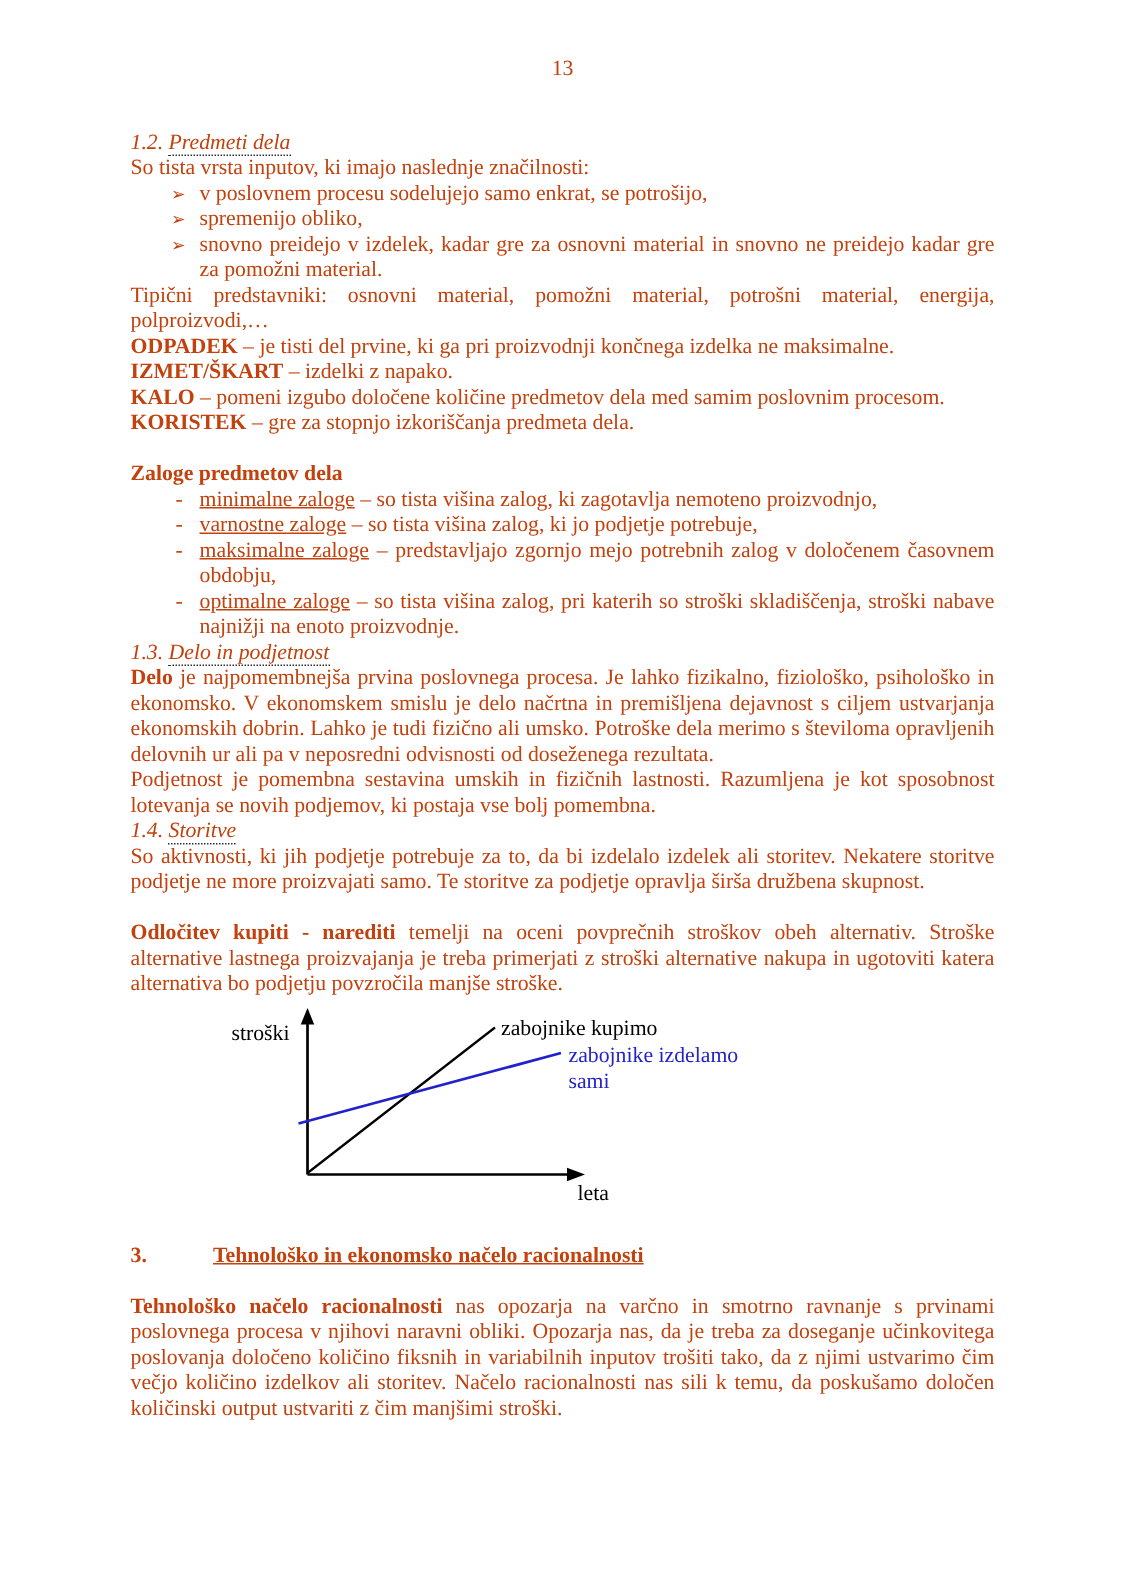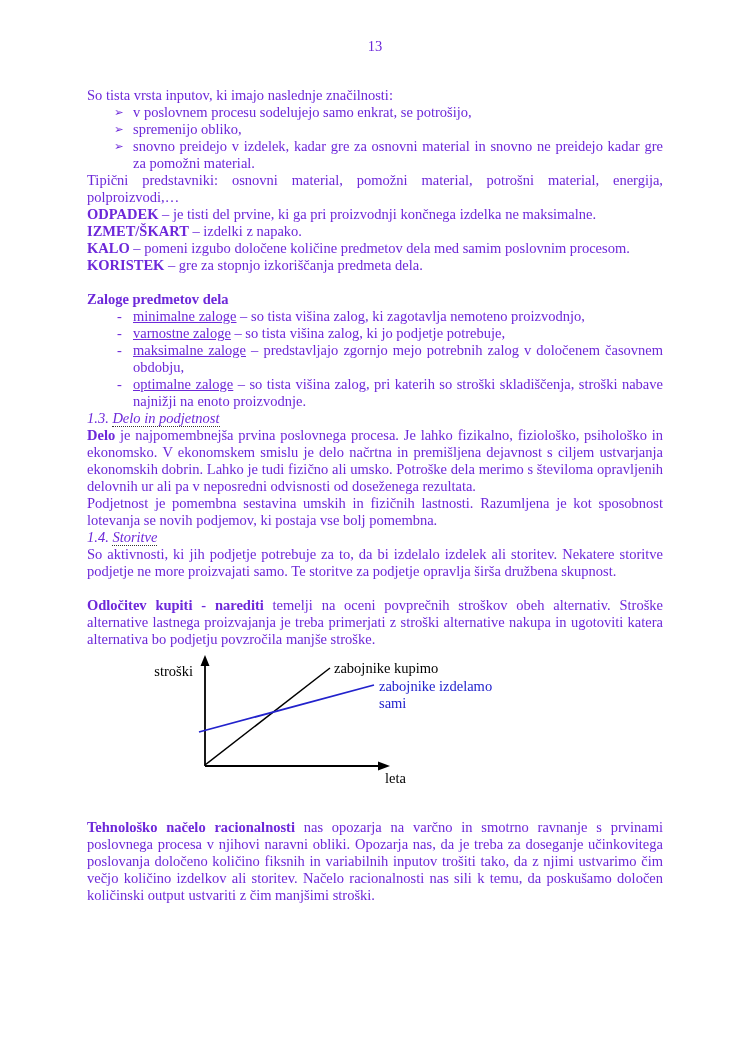--- a/index.html
+++ b/index.html
@@ -1,20 +1,20 @@
 <!DOCTYPE html>
 <html><head>
 <meta charset="utf-8">
 <style>
   html,body{margin:0;padding:0;background:#fff;}
   .page{
     width:750px;height:1061px;background:#ffffff;position:relative;
     box-sizing:border-box;padding:38px 87px 0 87px;
     font-family:"Liberation Serif","DejaVu Serif",serif;
-    font-size:14.5px;line-height:17px;color:#6d28d9;overflow:hidden;
+    font-size:14.5px;line-height:17px;color:#c2410c;overflow:hidden;
   }
   p{margin:0;text-align:justify;}
   .center{text-align:center;}
   .pagenum{margin-bottom:32px;}
   .b{font-weight:bold;}
   .it{font-style:italic;}
   .u{text-decoration:underline;margin-top:20px;}
   .dotted{border-bottom:1.2px dotted #333;padding-bottom:0px;}
   .mt1{margin-top:17px;}
   .mt2{margin-top:20px;}
@@ -29,20 +29,21 @@
   .chart svg{display:block;}
   .chart text{font-family:"Liberation Serif","DejaVu Serif",serif;font-size:14.5px;}
 </style>
 </head>
 <body>
 
 <div class="page">
 
   <p class="center pagenum">13</p>
 
+  <p class="sec-i"><span class="it">1.2.</span><span class="it">&nbsp;</span><span class="it dotted">Predmeti dela</span></p>
   <p>So tista vrsta inputov, ki imajo naslednje značilnosti:</p>
 
   <ul>
     <li><span class="blt">➢</span><span>v poslovnem procesu sodelujejo samo enkrat, se potrošijo,</span></li>
     <li><span class="blt">➢</span><span>spremenijo obliko,</span></li>
     <li><span class="blt">➢</span><span>snovno preidejo v izdelek, kadar gre za osnovni material in snovno ne preidejo kadar gre za pomožni material.</span></li>
   </ul>
 
   <p>Tipični predstavniki: osnovni material, pomožni material, potrošni material, energija, polproizvodi,…</p>
 
@@ -83,15 +84,16 @@
       <line x1="112" y1="78" x2="287" y2="31" stroke="#2222cc" stroke-width="1.8"></line>
 
       <text x="106" y="22" text-anchor="end" fill="#000">stroški</text>
       <text x="247" y="19" fill="#000">zabojnike kupimo</text>
       <text x="292" y="37" fill="#2222cc">zabojnike izdelamo</text>
       <text x="292" y="54" fill="#2222cc">sami</text>
       <text x="298" y="129" fill="#000">leta</text>
     </svg>
   </figure>
 
+  <p class="hline"><span class="hnum">3.</span><span class="u">Tehnološko in ekonomsko načelo racionalnosti</span></p>
   <p class="mt1"><span class="b">Tehnološko načelo racionalnosti</span><span> nas opozarja na varčno in smotrno ravnanje s prvinami poslovnega procesa v njihovi naravni obliki. Opozarja nas, da je treba za doseganje učinkovitega poslovanja določeno količino fiksnih in variabilnih inputov trošiti tako, da z njimi ustvarimo čim večjo količino izdelkov ali storitev. Načelo racionalnosti nas sili k temu, da poskušamo določen količinski output ustvariti z čim manjšimi stroški.</span></p>
 
 </div>
 
 </body></html>

